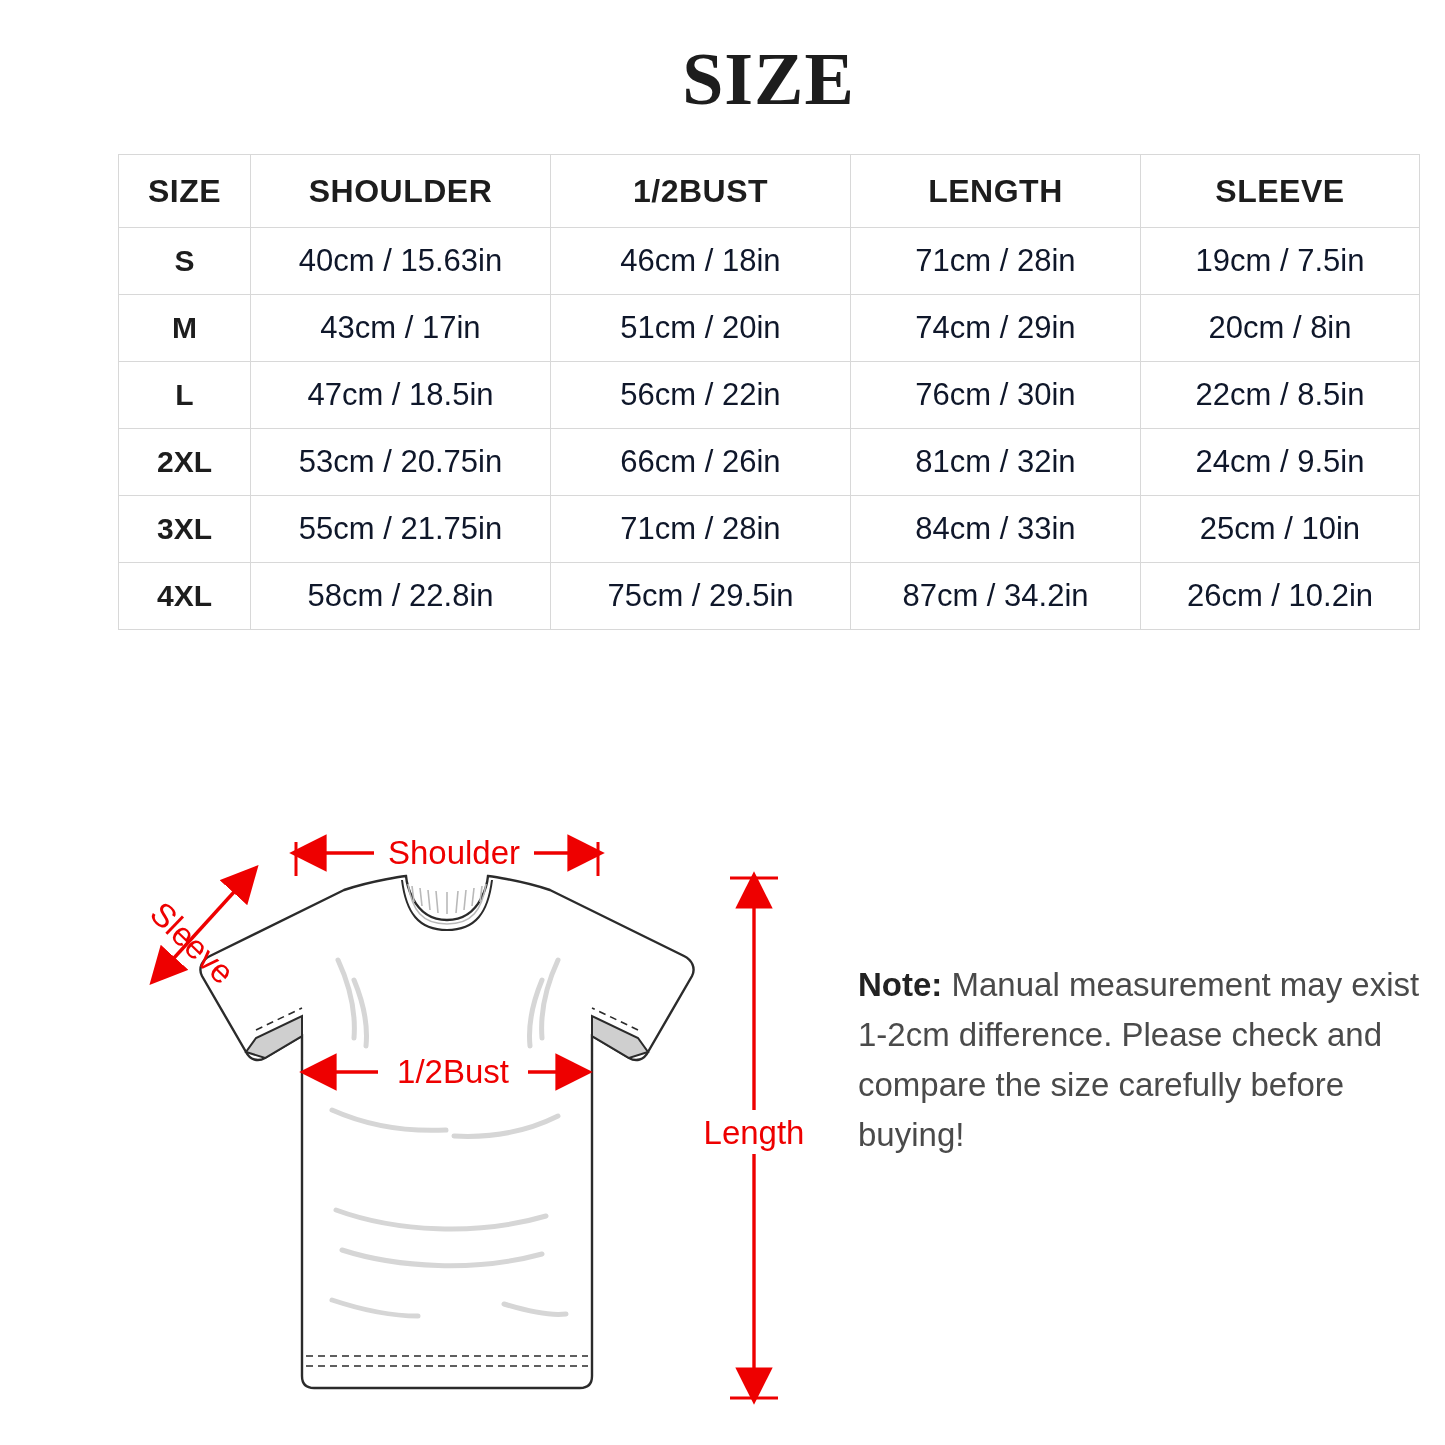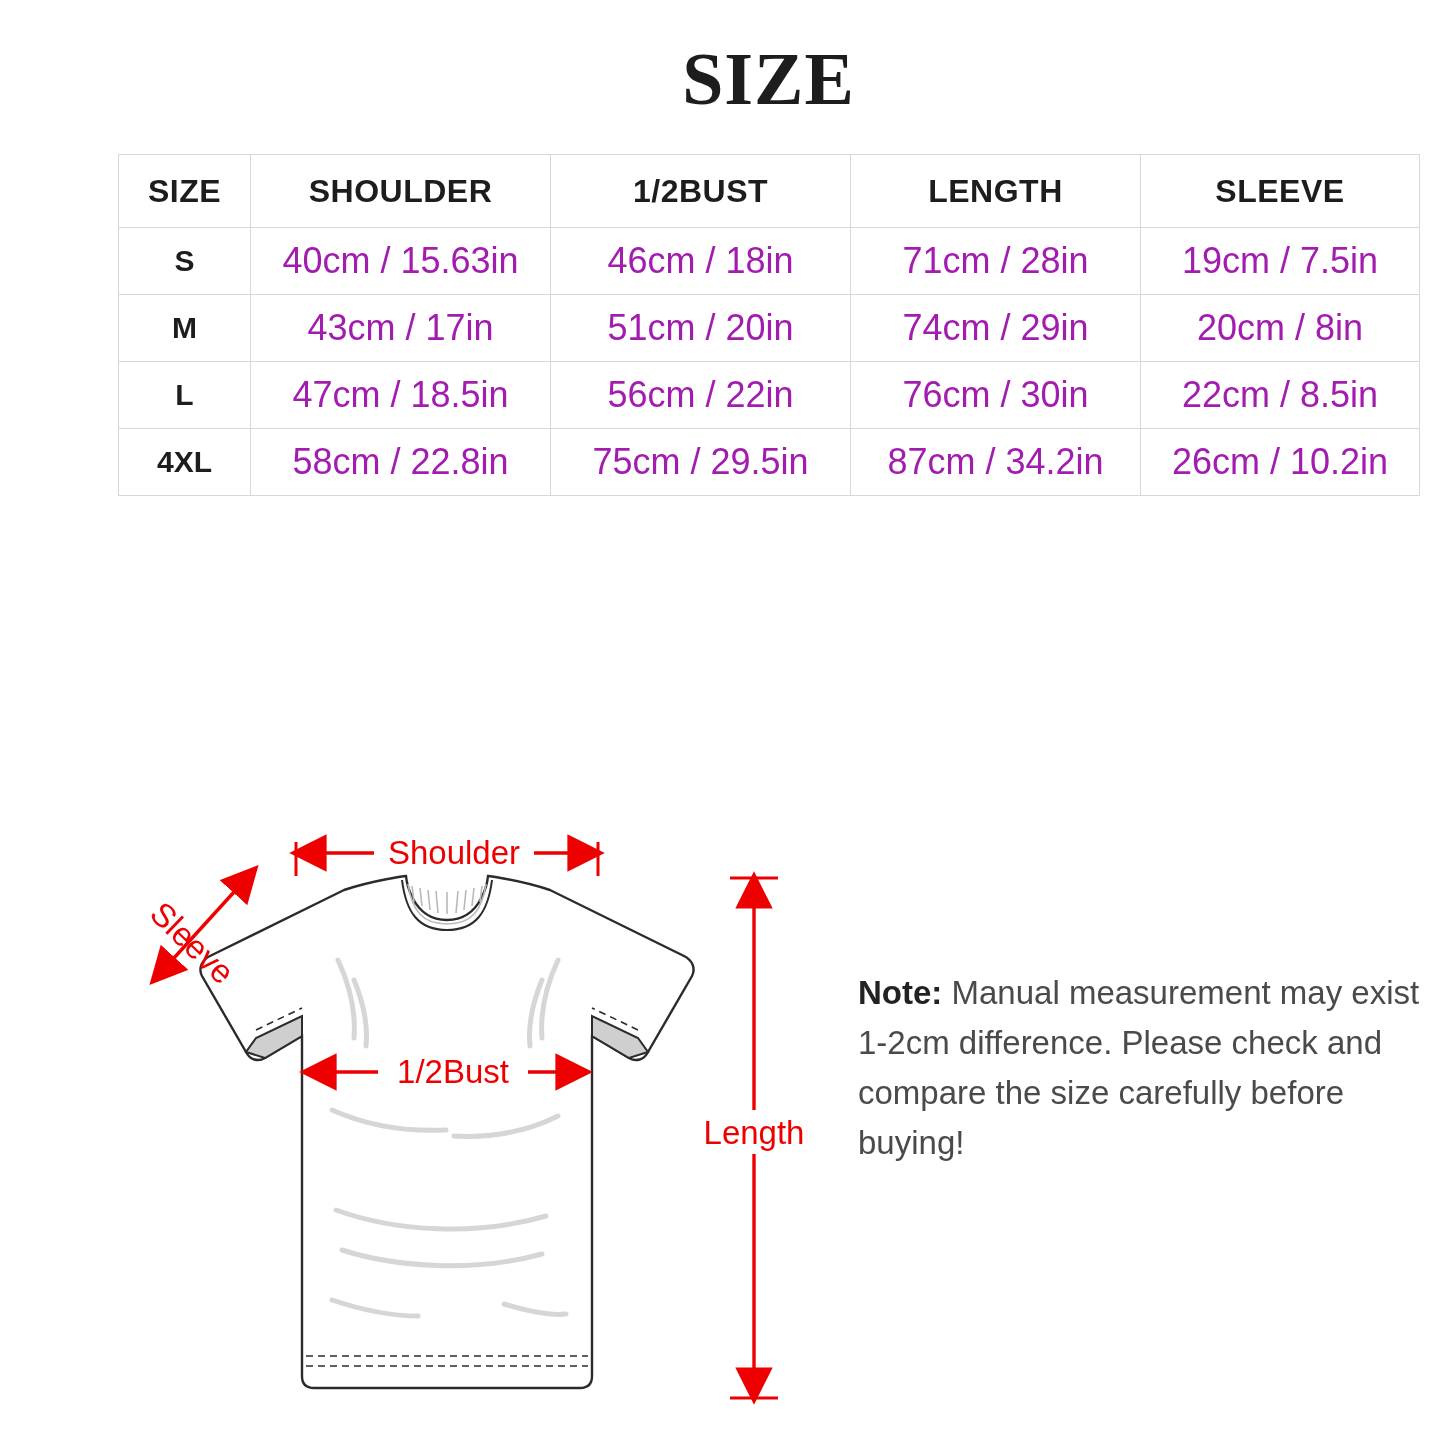--- a/index.html
+++ b/index.html
@@ -51,22 +51,22 @@
   }
   table.size-table th {
     height: 70px;
     font-size: 32px;
     font-weight: 700;
     color: #1d1d1d;
     letter-spacing: 0.5px;
   }
   table.size-table td {
     height: 64px;
-    font-size: 36px;
-    color: #a21caf;
+    font-size: 31px;
+    color: #0f172a;
   }
   table.size-table td.size-label {
     font-weight: 700;
     font-size: 30px;
     color: #1d1d1d;
   }
   col.c-size   { width: 132px; }
   col.c-shoul  { width: 300px; }
   col.c-bust   { width: 300px; }
   col.c-length { width: 290px; }
@@ -81,21 +81,21 @@
     height: 675px;
   }
   .shirt-svg {
     position: absolute;
     left: 60px;
     top: 10px;
   }
   .note-block {
     position: absolute;
     left: 812px;
-    top: 198px;
+    top: 190px;
     width: 580px;
     font-size: 33px;
     line-height: 1.52;
     color: #4a4a4a;
   }
   .note-block b {
     color: #222222;
     font-weight: 700;
   }
 </style>
@@ -138,20 +138,34 @@
           <td>51cm / 20in</td>
           <td>74cm / 29in</td>
           <td>20cm / 8in</td>
         </tr>
         <tr>
           <td class="size-label">L</td>
           <td>47cm / 18.5in</td>
           <td>56cm / 22in</td>
           <td>76cm / 30in</td>
           <td>22cm / 8.5in</td>
+        </tr>
+        <tr>
+          <td class="size-label">2XL</td>
+          <td>53cm / 20.75in</td>
+          <td>66cm / 26in</td>
+          <td>81cm / 32in</td>
+          <td>24cm / 9.5in</td>
+        </tr>
+        <tr>
+          <td class="size-label">3XL</td>
+          <td>55cm / 21.75in</td>
+          <td>71cm / 28in</td>
+          <td>84cm / 33in</td>
+          <td>25cm / 10in</td>
         </tr>
         <tr>
           <td class="size-label">4XL</td>
           <td>58cm / 22.8in</td>
           <td>75cm / 29.5in</td>
           <td>87cm / 34.2in</td>
           <td>26cm / 10.2in</td>
         </tr>
       </tbody>
     </table>

